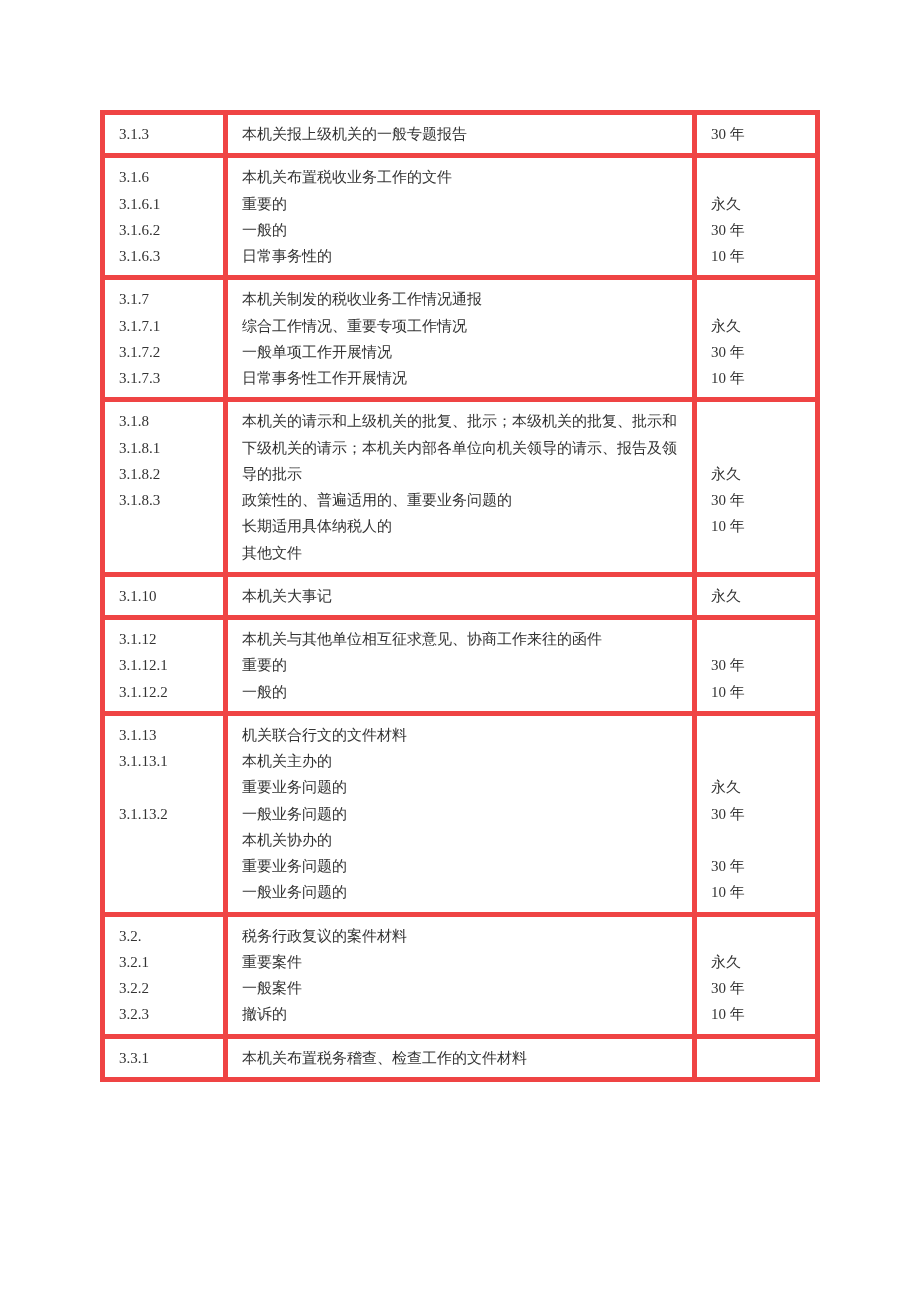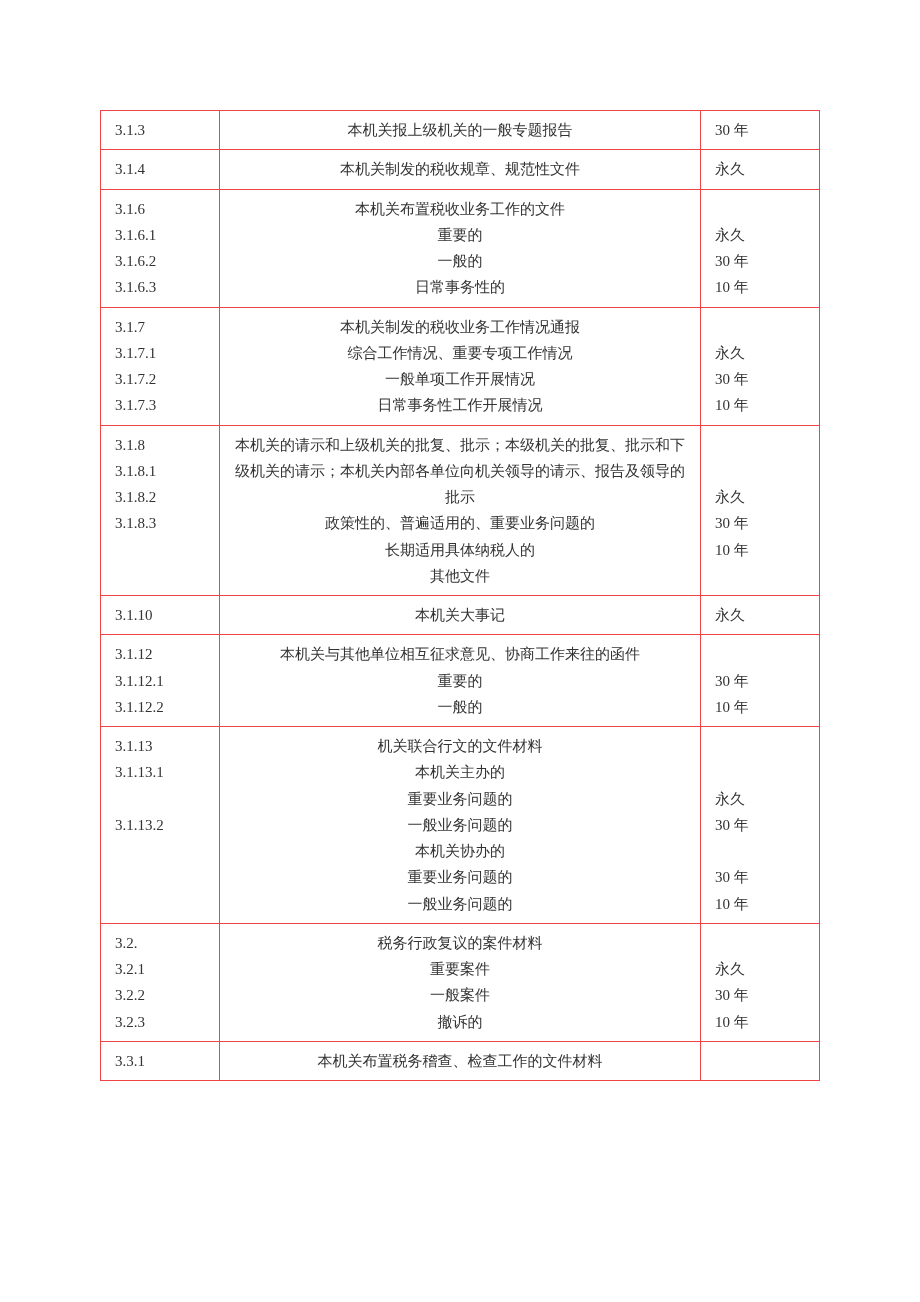--- a/index.html
+++ b/index.html
@@ -13,32 +13,31 @@
   }
   .page {
     padding: 110px 100px 60px 100px;
   }
   table {
     width: 100%;
     border-collapse: collapse;
     table-layout: fixed;
   }
   td {
-    border: 1px solid #ef4444;
+    border: 5px solid #ef4444;
     padding: 6px 14px;
     vertical-align: top;
     line-height: 1.75;
     font-family: Liberation Serif, serif;
   }
   td.col-code {
     width: 90px;
   }
   td.col-desc {
     width: auto;
-    text-align: center;
   }
   td.col-ret {
     width: 90px;
   }
   .line { display: block; }
 </style>
 </head>
 <body>
 
 <div class="page">
@@ -50,31 +49,20 @@
           </td>
           <td class="col-desc">
             <span class="line">本机关报上级机关的一般专题报告</span>
           </td>
           <td class="col-ret">
             <span class="line">30 年</span>
           </td>
         </tr>
         <tr>
           <td class="col-code">
-            <span class="line">3.1.4</span>
-          </td>
-          <td class="col-desc">
-            <span class="line">本机关制发的税收规章、规范性文件</span>
-          </td>
-          <td class="col-ret">
-            <span class="line">永久</span>
-          </td>
-        </tr>
-        <tr>
-          <td class="col-code">
             <span class="line">3.1.6</span>
             <span class="line">3.1.6.1</span>
             <span class="line">3.1.6.2</span>
             <span class="line">3.1.6.3</span>
           </td>
           <td class="col-desc">
             <span class="line">本机关布置税收业务工作的文件</span>
             <span class="line">重要的</span>
             <span class="line">一般的</span>
             <span class="line">日常事务性的</span>

